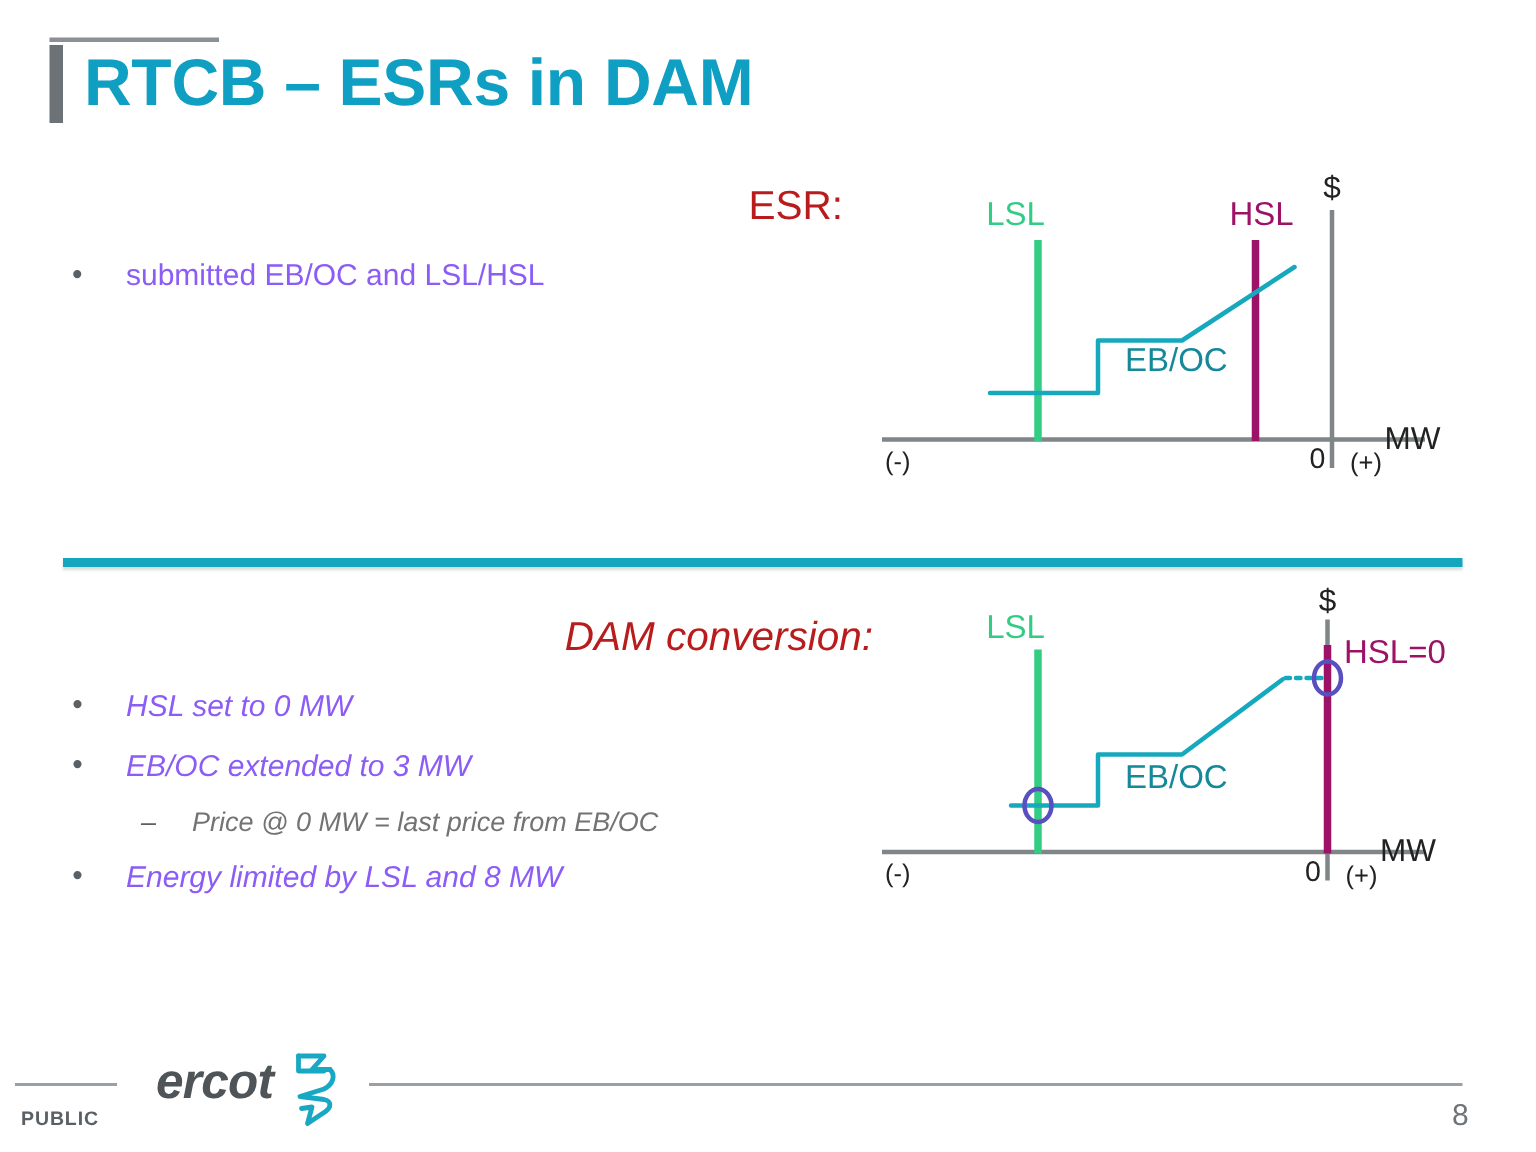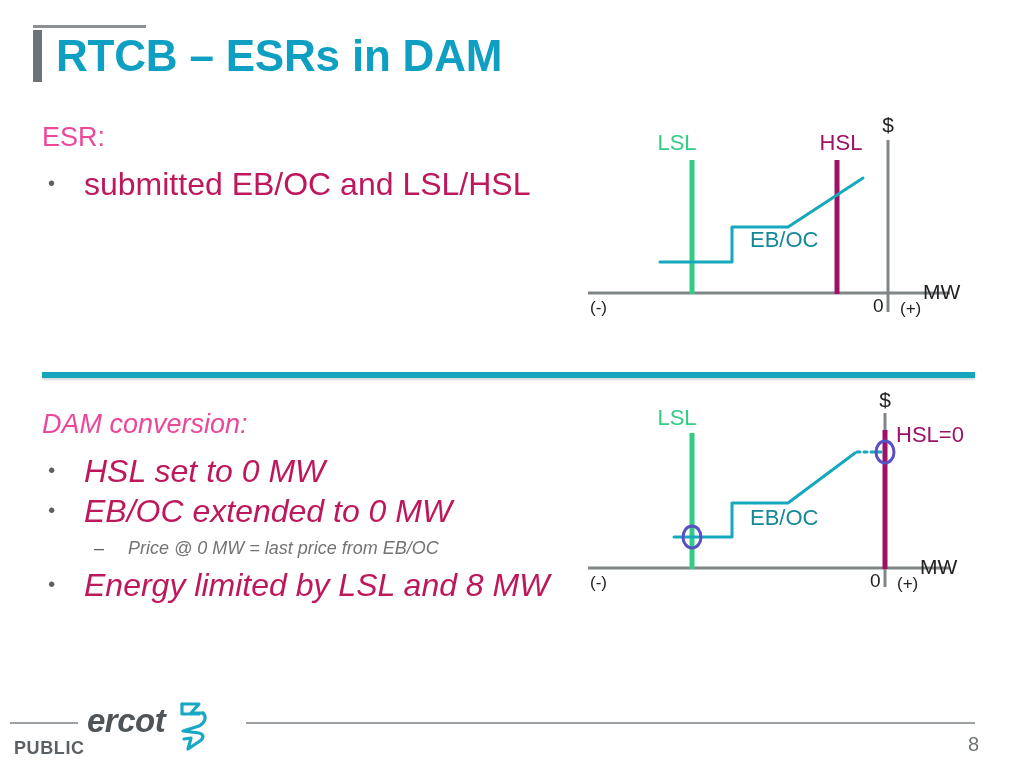--- a/index.html
+++ b/index.html
@@ -57,33 +57,34 @@
     position: absolute;
     color: #5b6064;
   }
   .block-upper { left: 42px; top: 118px; width: 520px; }
   .block-lower { left: 42px; top: 405px; width: 540px; font-style: italic; }
 
   .lead {
     font-size: 27px;
     line-height: 38px;
     margin: 0 0 8px 0;
-    color: #ec4899;
+    color: #b91c1c;
+    text-align: right;
   }
   .bullets {
     list-style: none;
     margin: 0;
     padding: 0;
   }
   .bullet-l1 {
     position: relative;
-    font-size: 32px;
+    font-size: 20px;
     line-height: 40px;
     padding-left: 42px;
-    color: #be185d;
+    color: #8b5cf6;
     white-space: nowrap;
   }
   .bullet-l1::before {
     content: "\2022";
     position: absolute;
     left: 6px;
     top: -1px;
     font-size: 20px;
     color: #5b6064;
   }
@@ -141,28 +142,28 @@
     left: 246px;
     top: 722px;
     width: 729px;
     height: 2px;
     background: #9aa0a4;
   }
   .footer-public {
     position: absolute;
     left: 14px;
     top: 738px;
-    font-size: 18px;
+    font-size: 13px;
     font-weight: bold;
     letter-spacing: 0.6px;
     color: #5b6064;
   }
   .ercot-logo {
     position: absolute;
-    left: 87px;
+    left: 104px;
     top: 698px;
     width: 134px;
     height: 56px;
   }
   .page-number {
     position: absolute;
     left: 968px;
     top: 733px;
     font-size: 20px;
     color: #6e7478;
@@ -183,21 +184,21 @@
       <li class="bullet-l1">submitted EB/OC and LSL/HSL</li>
     </ul>
   </div>
 
   <div class="section-divider"></div>
 
   <div class="text-block block-lower">
     <p class="lead">DAM conversion:</p>
     <ul class="bullets">
       <li class="bullet-l1">HSL set to 0 MW</li>
-      <li class="bullet-l1">EB/OC extended to 0 MW</li>
+      <li class="bullet-l1">EB/OC extended to 3 MW</li>
       <li class="bullet-l2">Price @ 0 MW = last price from EB/OC</li>
       <li class="bullet-l1">Energy limited by LSL and 8 MW</li>
     </ul>
   </div>
 
   <div class="chart chart-1">
     <svg width="420" height="230" viewBox="0 0 420 230" xmlns="http://www.w3.org/2000/svg">
 
       <line x1="28" y1="193" x2="390" y2="193" stroke="#808588" stroke-width="3"></line>
       <line x1="328" y1="40" x2="328" y2="212" stroke="#808588" stroke-width="3"></line>

